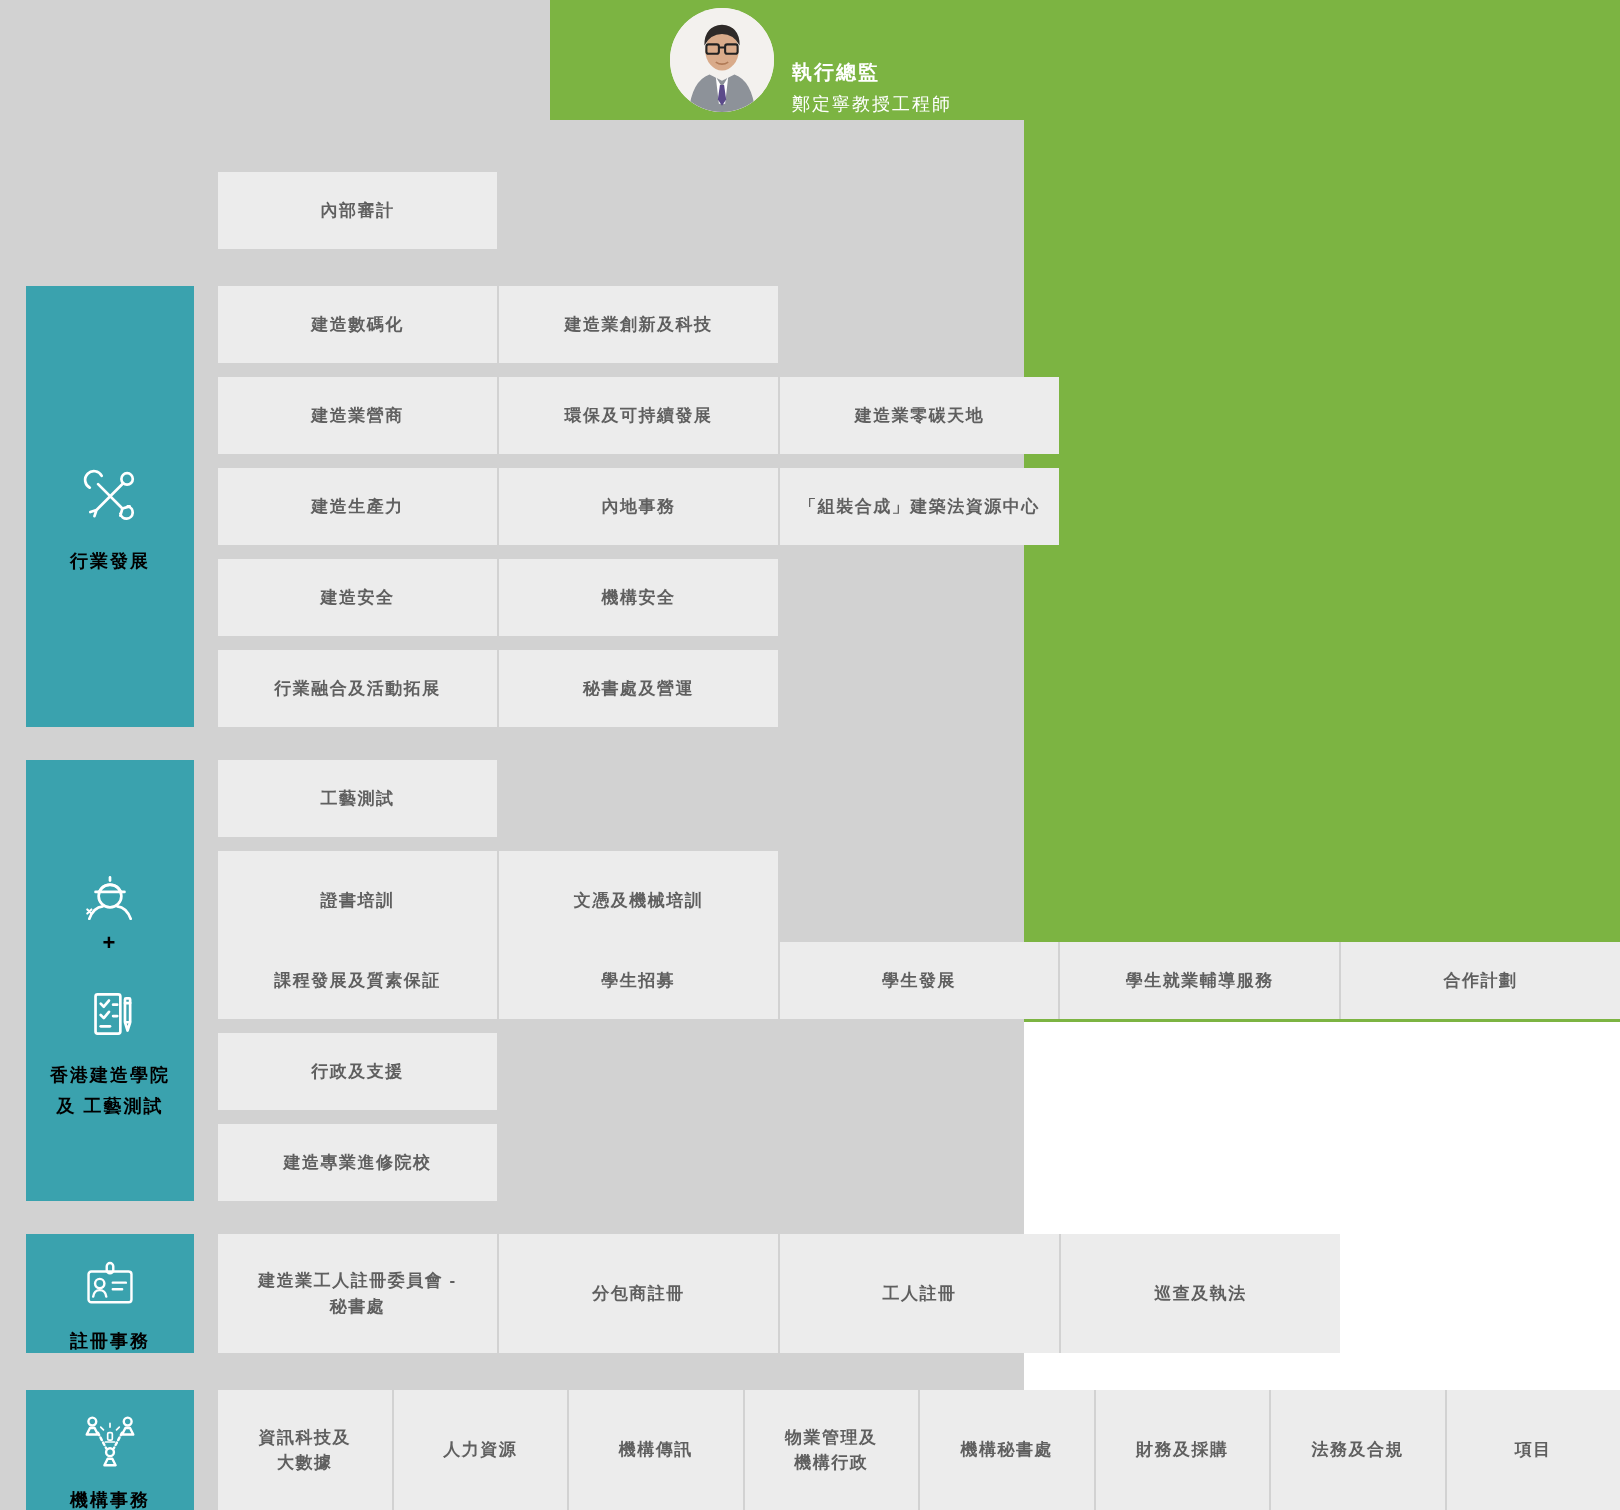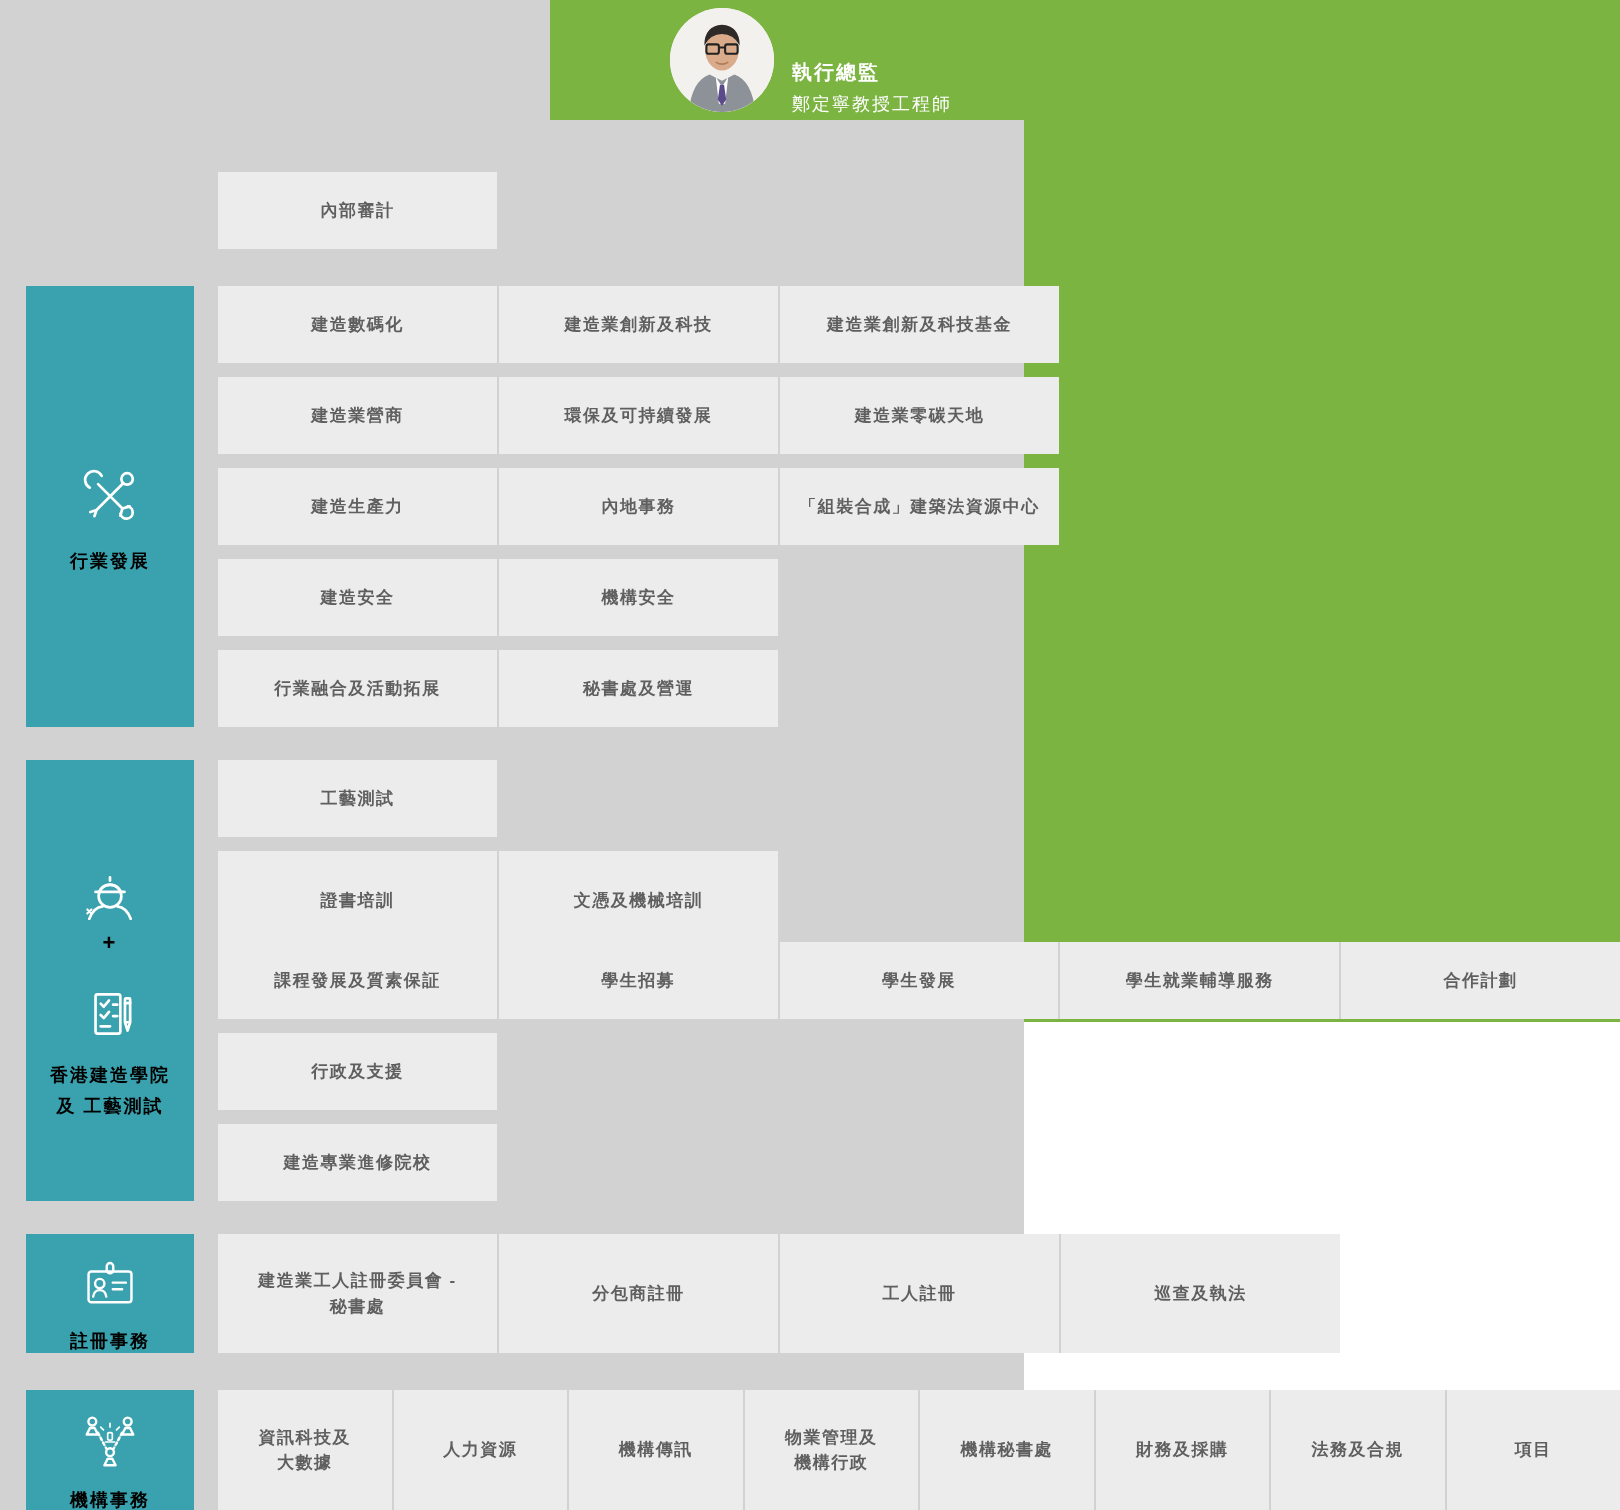--- a/index.html
+++ b/index.html
@@ -74,21 +74,20 @@
         <circle cx="44.5" cy="11.5" r="5.5"></circle>
         <path d="M40.5,16 L15,41.5 M15,41.5 l-6,2 m6,-2 l-2,6"></path>
       </svg>
     </span>
     <div>行業發展</div>
   </div>
 
   <div class="row" style="left:218px;top:286px;height:77px;">
     <div class="box w">建造數碼化</div>
     <div class="box w">建造業創新及科技</div>
-    <div class="box w">建造業創新及科技基金</div>
   </div>
   <div class="row" style="left:218px;top:377px;height:77px;">
     <div class="box w">建造業營商</div>
     <div class="box w">環保及可持續發展</div>
     <div class="box w">建造業零碳天地</div>
   </div>
   <div class="row" style="left:218px;top:468px;height:77px;">
     <div class="box w">建造生產力</div>
     <div class="box w">內地事務</div>
     <div class="box w">「組裝合成」建築法資源中心</div>

